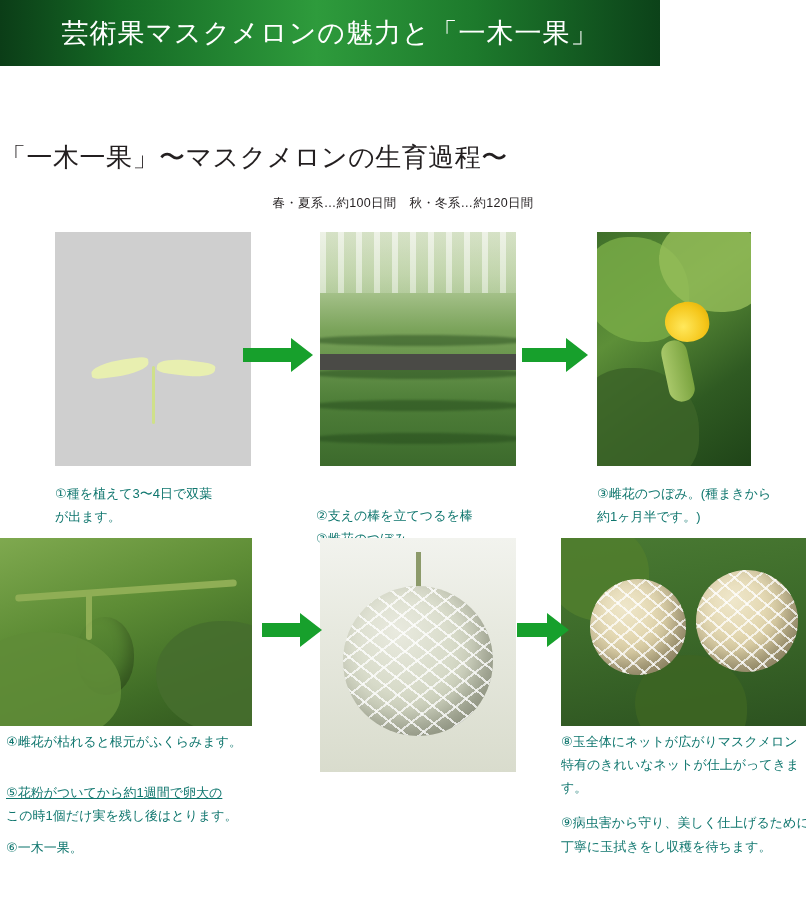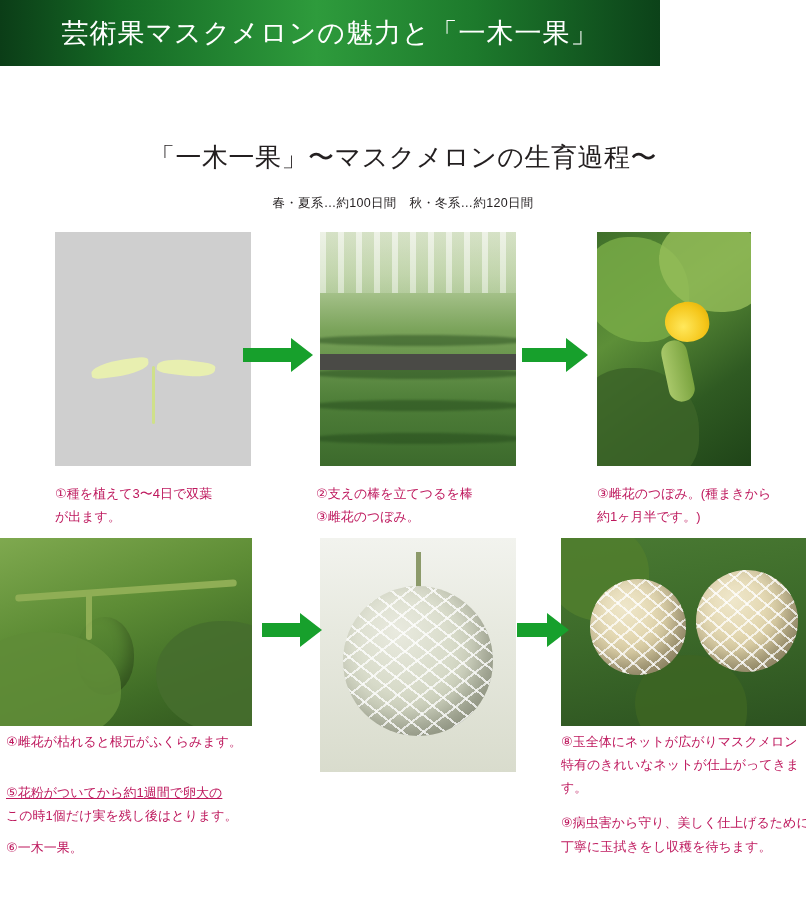--- a/index.html
+++ b/index.html
@@ -51,21 +51,20 @@
     line-height: 1.85;
     color: #231f20;
   }
 
   
   .section-title {
     position: absolute;
     left: 0;
     top: 140px;
     width: 806px;
-    text-align: center;
     font-size: 26px;
     letter-spacing: 0.5px;
   }
   .section-sub {
     position: absolute;
     left: 0;
     top: 195px;
     width: 806px;
     text-align: center;
     font-size: 12.5px;
@@ -247,21 +246,21 @@
     border-top: 17px solid transparent;
     border-bottom: 17px solid transparent;
     border-left: 22px solid #17a02c;
   }
 
   
   .caption {
     position: absolute;
     font-size: 13px;
     line-height: 1.78;
-    color: #be185d;
+    color: #0f766e;
   }
 </style>
 </head>
 <body>
 
 <div class="page">
 
   <div class="banner">
     <div class="banner-title">芸術果マスクメロンの魅力と「一木一果」</div>
   </div>
@@ -305,21 +304,21 @@
   </div>
   <div class="arrow" style="left:522px; top:355px; width:70px;">
     <div class="shaft" style="width:44px;"></div>
     <div class="head" style="left:44px;"></div>
   </div>
 
   <div class="caption" style="left:55px; top:482px; width:230px;">
     <div>①種を植えて3〜4日で双葉</div>
     <div>が出ます。</div>
   </div>
-  <div class="caption" style="left:316px; top:482px; width:240px;">
+  <div class="caption" style="left:316px; top:504px; width:240px;">
     <div>②支えの棒を立てつるを棒</div>
     <div>③雌花のつぼみ。</div>
   </div>
   <div class="caption" style="left:597px; top:482px; width:210px;">
     <div>③雌花のつぼみ。(種まきから</div>
     <div>約1ヶ月半です。)</div>
   </div>
 
   <div class="photo ph-young" style="left:0px; top:538px; width:252px; height:188px;">
     <div class="inner">

